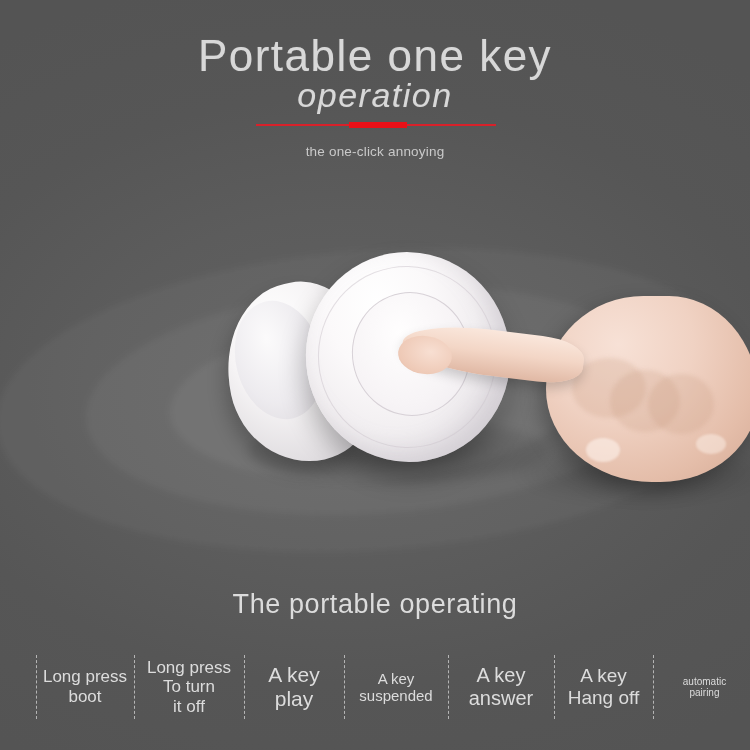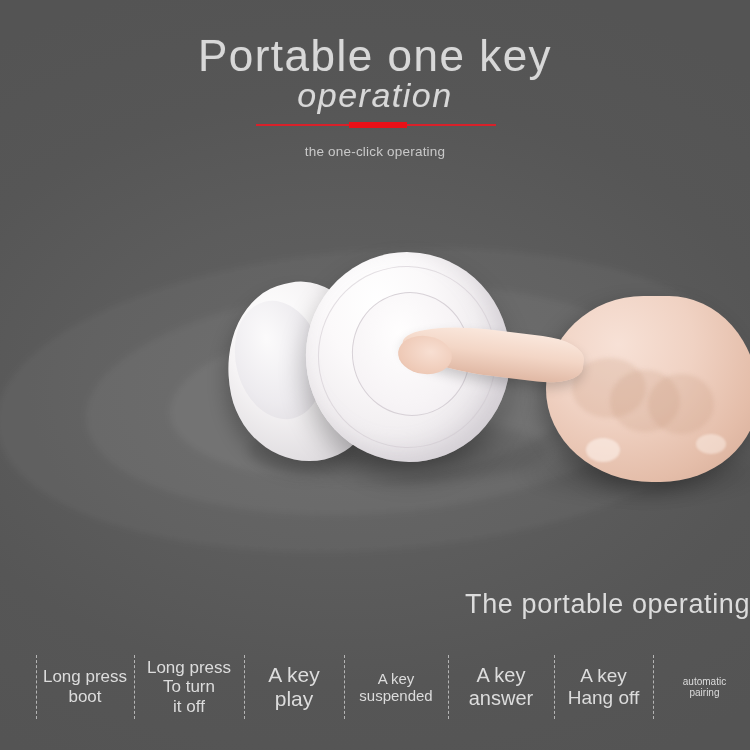--- a/index.html
+++ b/index.html
@@ -176,21 +176,21 @@
   .hand-shadow {
     position:absolute; left:118px; top:180px;
     width:250px; height:62px; border-radius:50%;
     background:radial-gradient(ellipse at 50% 50%, rgba(0,0,0,.22) 0%, rgba(0,0,0,0) 72%);
     filter:blur(5px);
   }
 
   
   .section-heading {
     position:absolute; top:589px; left:0; width:750px;
-    text-align:right;
+    text-align:center;
     color:#dcdcdc;
     font-size:27px;
     font-weight:300;
     letter-spacing:.6px;
   }
 
   .features {
     position:absolute; left:16px; top:655px; width:750px; height:64px;
   }
   .divider {
@@ -219,21 +219,21 @@
       <span class="l2">operation</span>
     </div>
   </div>
 
   <div class="rule-wrap">
     <div class="rule-thin"></div>
     <div class="rule-thick"></div>
   </div>
 
   <div class="subtitle">
-    <span>the one-click operating</span>
+    <span>the one-click annoying</span>
   </div>
 
   <div class="ripples">
     <div class="ring r1 ring-blur"></div>
     <div class="ring r2 ring-blur"></div>
     <div class="ring r3 ring-blur"></div>
     <div class="ring r4 ring-blur"></div>
   </div>
 
   <div class="product">

